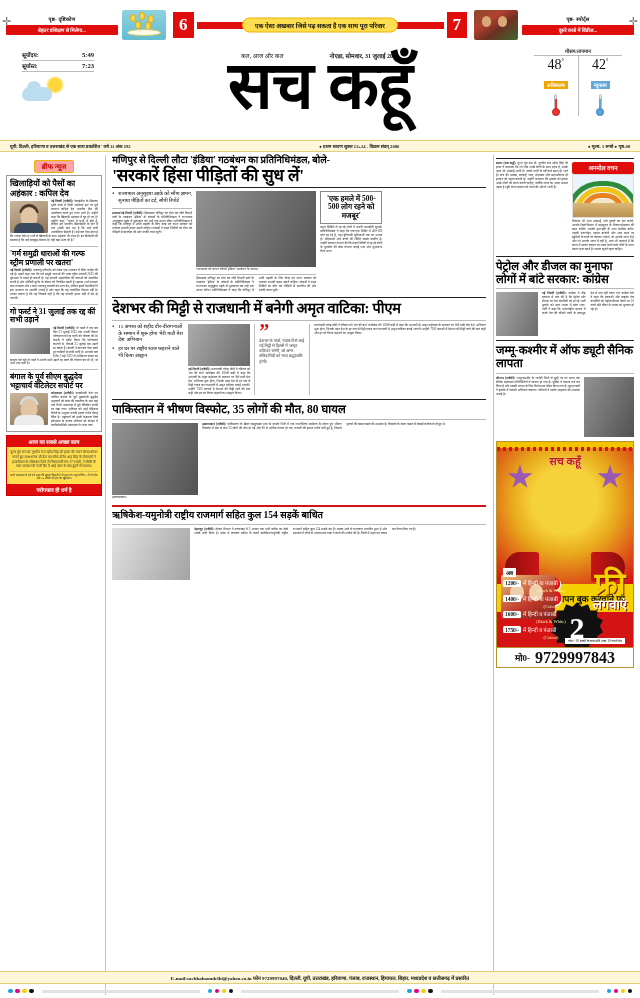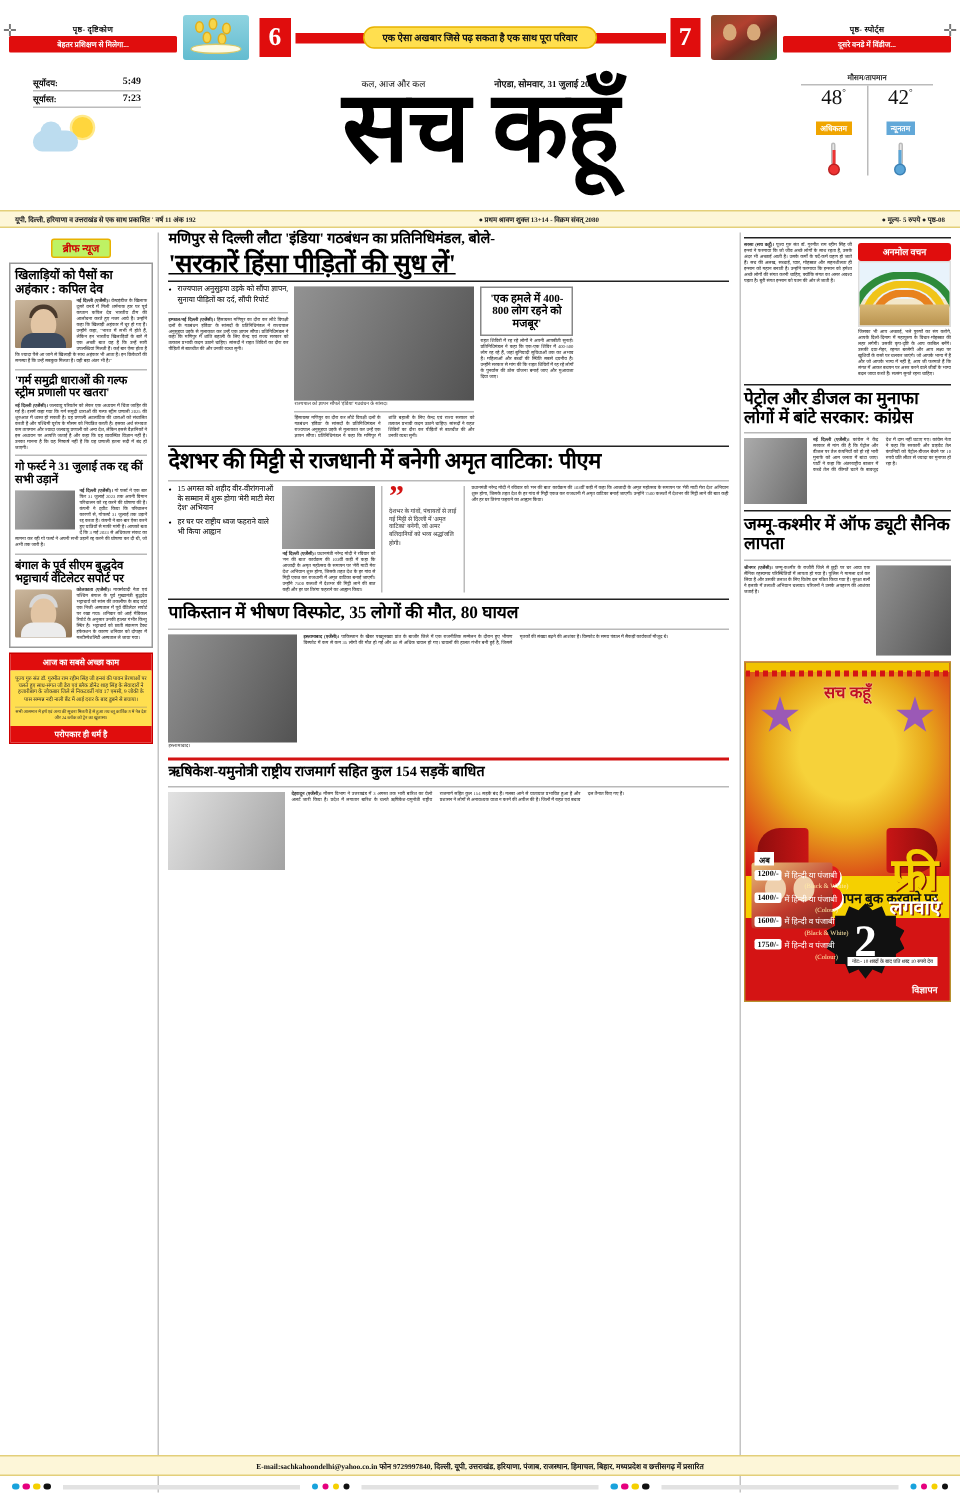--- a/index.html
+++ b/index.html
@@ -88,21 +88,21 @@
               font-size:4.6px; font-weight:bold; color:#222; }
 
   
   .body-wrap { display:flex; padding:3px 6px 0 6px; height:843px; }
   .col-left { width:96px; flex:none; }
   .col-mid  { flex:1 1 auto; padding:0 4px; }
   .col-right{ width:138px; flex:none; }
 
   
   .brief-tag { text-align:center; margin-bottom:2px; }
-  .brief-tag span { background:#bef264; border:.8px solid #e8b200; color:#c00; font-weight:bold;
+  .brief-tag span { background:#fca5a5; border:.8px solid #e8b200; color:#c00; font-weight:bold;
                     font-size:7px; padding:1.4px 7px; border-radius:2px; display:inline-block; }
   .brief-box { border:1px solid #999; padding:3px; }
   .sb-head { font-size:8.2px; font-weight:bold; line-height:1.12; color:#000; margin-bottom:2px; }
   .sb-head.small { font-size:7.6px; }
   .portrait { width:38px; height:32px; float:left; margin:1px 3px 1px 0; border-radius:1px;
               background:linear-gradient(160deg,#cbb79d,#8e7354); position:relative; overflow:hidden; }
   .portrait .face { position:absolute; left:50%; top:6px; transform:translateX(-50%); width:17px; height:20px;
               background:#e2c5a4; border-radius:50% 50% 45% 45%; }
   .portrait .hair { position:absolute; left:50%; top:3px; transform:translateX(-50%); width:19px; height:9px;
               background:#4a3a2c; border-radius:9px 9px 0 0; }
@@ -111,21 +111,21 @@
 
   .ad-box { border:1px solid #c00; margin-top:3px; }
   .ad-box-title { background:#e00d0d; color:#fff; font-size:5.4px; font-weight:bold; text-align:center;
                   padding:1.6px 0; }
   .ad-box-body { background:#ffdf4f; padding:3px; }
   .ad-box-foot { background:#e00d0d; color:#fff; font-size:5.4px; font-weight:bold; text-align:center;
                  padding:1.6px 0; }
 
   
   .lead-kicker { font-size:9.6px; font-weight:bold; line-height:1.12; color:#000; }
-  .lead-head { font-size:17px; font-weight:bold; line-height:1.08; color:#000; margin-top:1px; letter-spacing:-.2px;text-decoration:underline;}
+  .lead-head { font-size:17px; font-weight:bold; line-height:1.08; color:#000; margin-top:1px; letter-spacing:-.2px;}
   .head2 { font-size:14.5px; font-weight:bold; line-height:1.1; color:#000; letter-spacing:-.2px; }
   .head3 { font-size:11.5px; font-weight:bold; line-height:1.12; color:#000; }
   .head-sm { font-size:9.5px; font-weight:bold; line-height:1.14; color:#000; }
   .bullets { font-size:5px; line-height:1.35; }
   .bullets li { margin-bottom:2px; list-style:none; position:relative; padding-left:6px; }
   .bullets li:before { content:"●"; position:absolute; left:0; top:0; font-size:3.4px; }
   .cols2 { column-count:2; column-gap:5px; }
   .cols3 { column-count:3; column-gap:5px; }
   .quote-box { border-left:1px solid #bbb; border-right:1px solid #bbb; padding:0 4px; }
   .bigquote { font-size:20px; color:#d31313; font-weight:bold; line-height:.7; }
@@ -404,21 +404,21 @@
 
           <div style="width:120px;">
             <div class="ph dark" style="width:100%;height:76px;"></div>
             <div class="cap">राज्यपाल को ज्ञापन सौंपते 'इंडिया' गठबंधन के सांसद।</div>
             <div class="rule" style="margin:2px 0;"></div>
             <div class="tiny cols2">हिंसाग्रस्त मणिपुर का दौरा कर लौटे विपक्षी दलों के गठबंधन 'इंडिया' के सांसदों के प्रतिनिधिमंडल ने राज्यपाल अनुसुइया उइके से मुलाकात कर उन्हें एक ज्ञापन सौंपा। प्रतिनिधिमंडल ने कहा कि मणिपुर में शांति बहाली के लिए केन्द्र एवं राज्य सरकार को तत्काल प्रभावी कदम उठाने चाहिए। सांसदों ने राहत शिविरों का दौरा कर पीड़ितों से बातचीत की और उनकी व्यथा सुनी।</div>
           </div>
 
           <div style="width:62px;">
             <div class="boxed">
-              <div class="boxed-head">'एक हमले में 400-800 लोग रहने को मजबूर'</div>
+              <div class="boxed-head">'एक हमले में 500-500 लोग रहने को मजबूर'</div>
             </div>
             <div class="tiny" style="margin-top:2px;">राहत शिविरों में रह रहे लोगों ने अपनी आपबीती सुनाई। प्रतिनिधिमंडल ने कहा कि एक-एक शिविर में 400-500 लोग रह रहे हैं, जहां बुनियादी सुविधाओं तक का अभाव है। महिलाओं और बच्चों की स्थिति सबसे दयनीय है। उन्होंने सरकार से मांग की कि राहत शिविरों में रह रहे लोगों के पुनर्वास की ठोस योजना बनाई जाए और मुआवजा दिया जाए।</div>
           </div>
         </div>
       </div>
 
       <div class="rule-dk" style="margin:4px 0 3px;"></div>
 
       <div>
         <div class="head2">देशभर की मिट्टी से राजधानी में बनेगी अमृत वाटिका: पीएम</div>
@@ -600,20 +600,24 @@
 
             <div class="price-row">
               <span class="price-tag">1750/-</span>
               <span>में हिन्दी व पंजाबी</span>
             </div>
             <div class="price-sub">(Colour)</div>
           </div>
 
           <div class="ad-note">नोट:- 10 शब्दों के बाद प्रति शब्द 10 रुपये देय</div>
 
+          <div class="mobile-strip">
+            <span class="mob-lbl">मो0-</span>
+            <span class="mob-num">9729997843</span>
+          </div>
         </div>
       </div>
     </div>
   </div>
 
   <div class="footer">
     <div class="foot-yellow">E-mail:sachkahoondelhi@yahoo.co.in  फोन 9729997840, दिल्ली, यूपी, उत्तराखंड, हरियाणा, पंजाब, राजस्थान, हिमाचल, बिहार, मध्यप्रदेश व छत्तीसगढ़ में प्रसारित</div>
     <div class="reg-strip">
       <div class="dots">
         <span class="dot" style="background:#19a3dc"></span>

